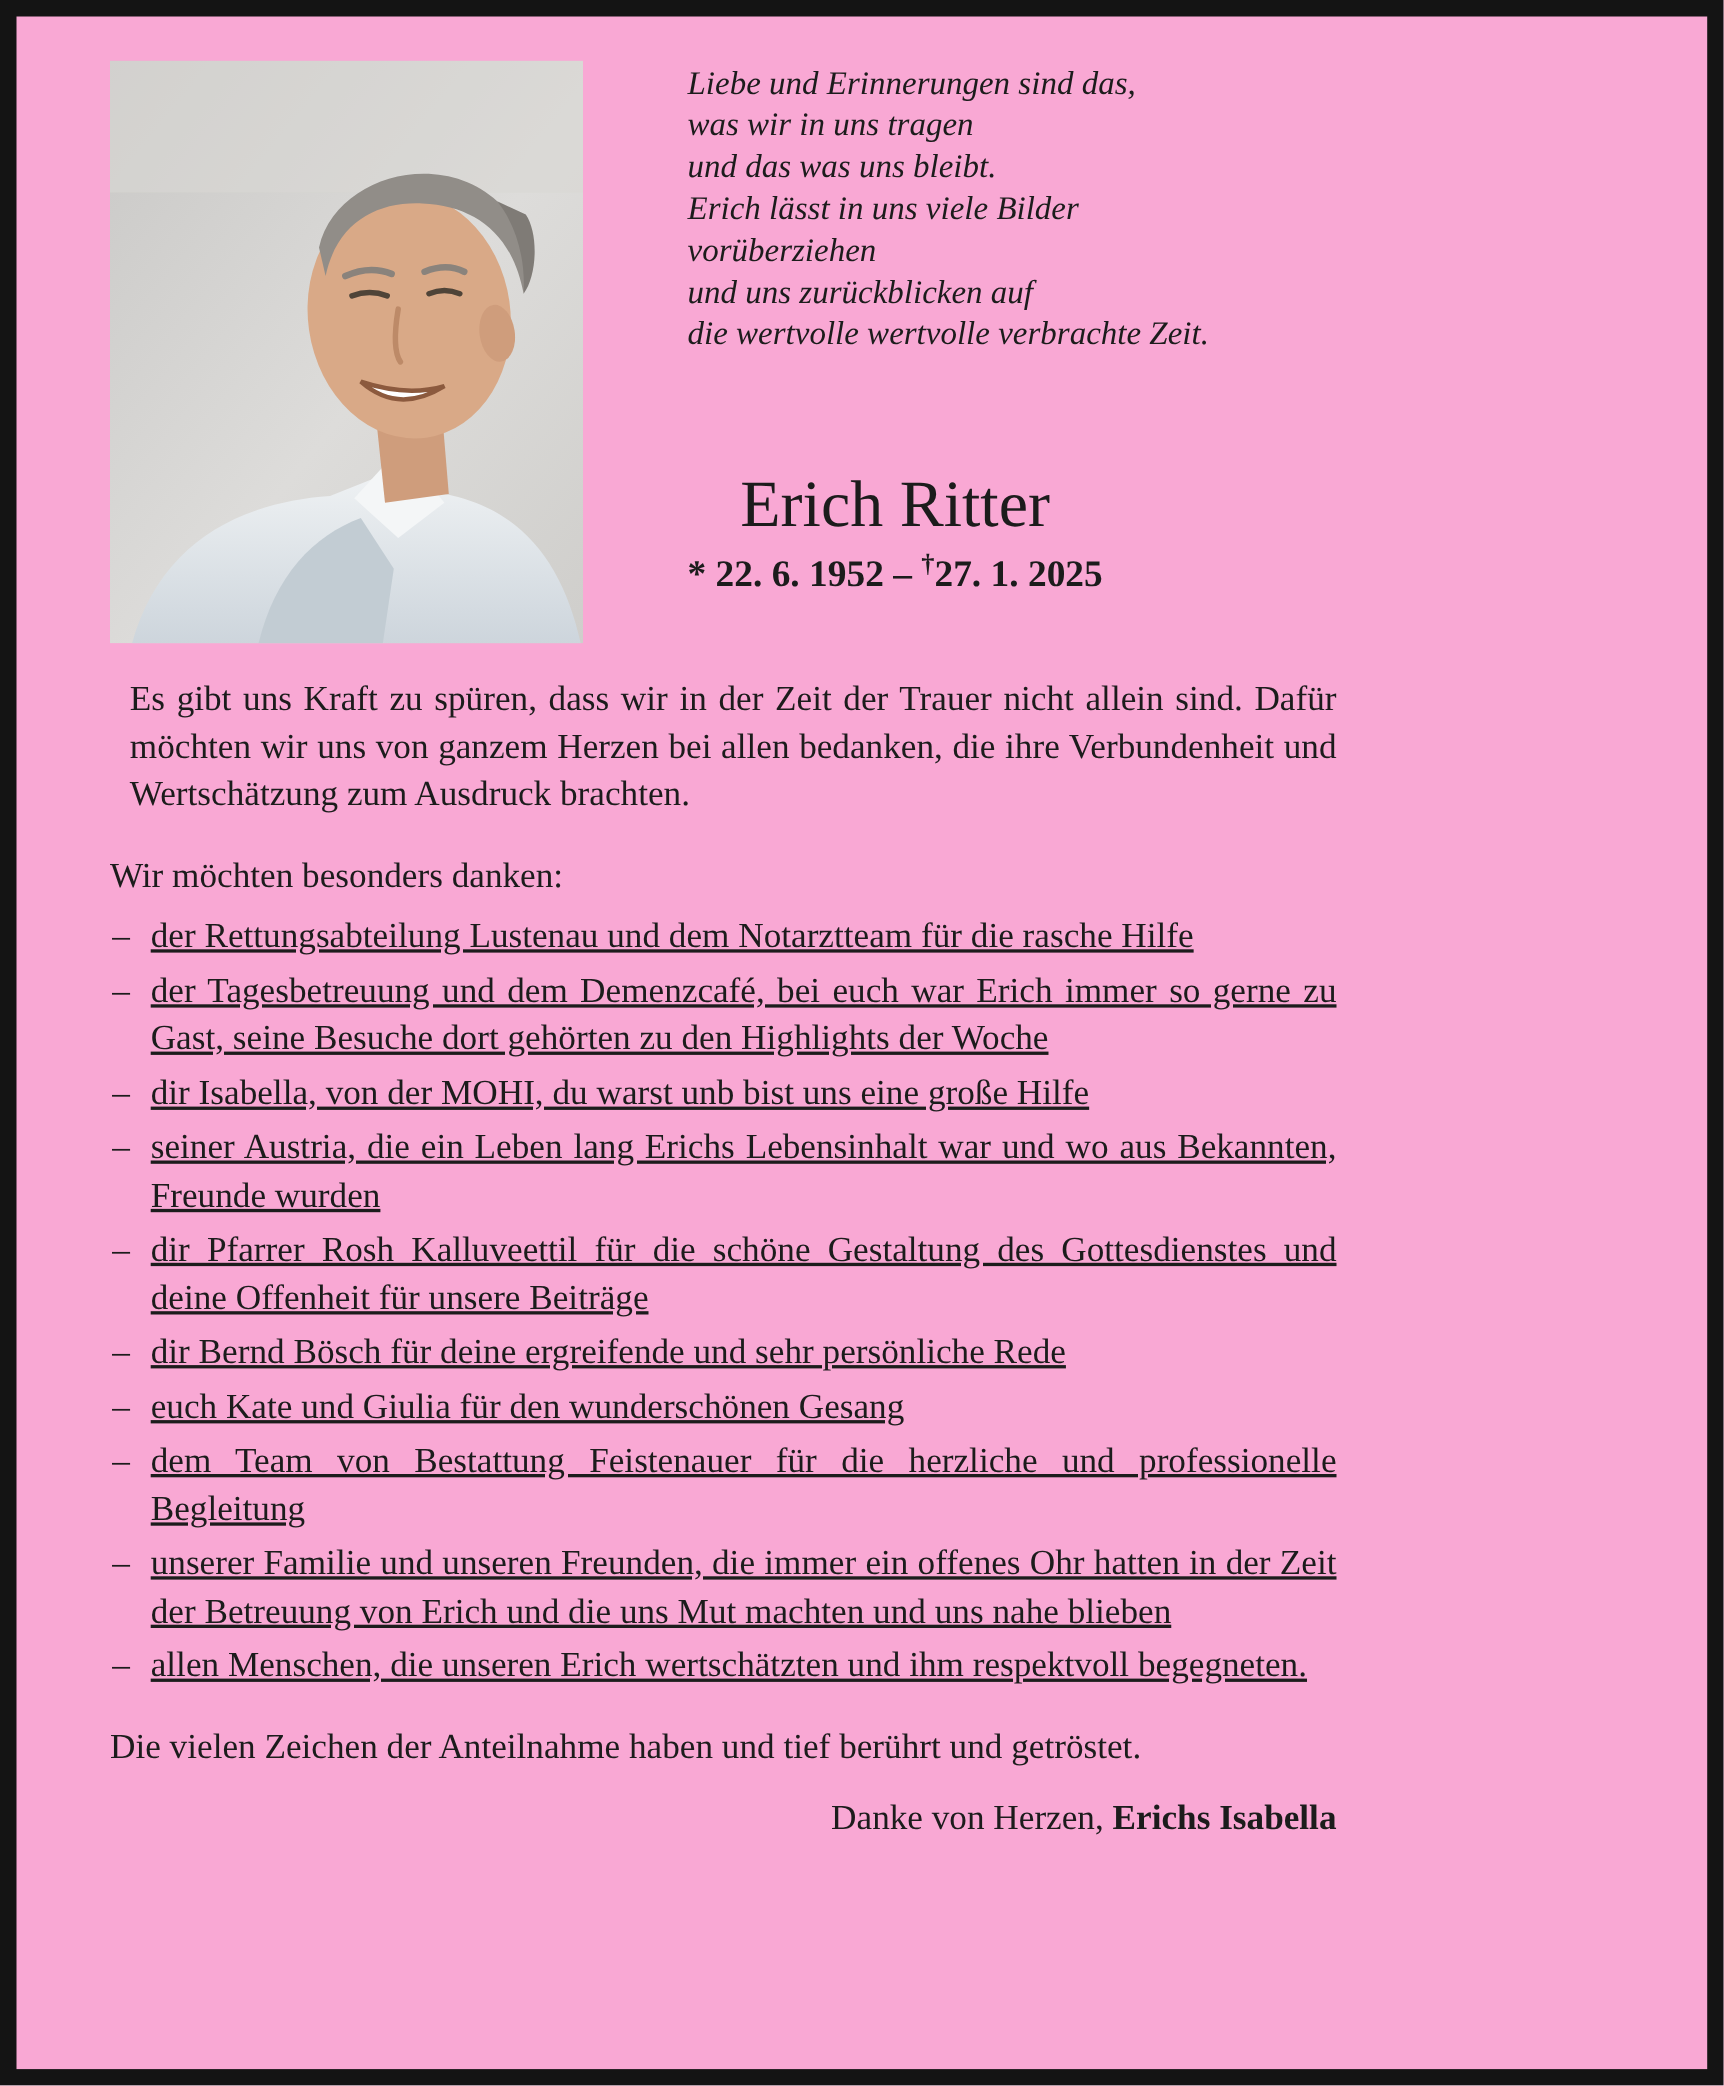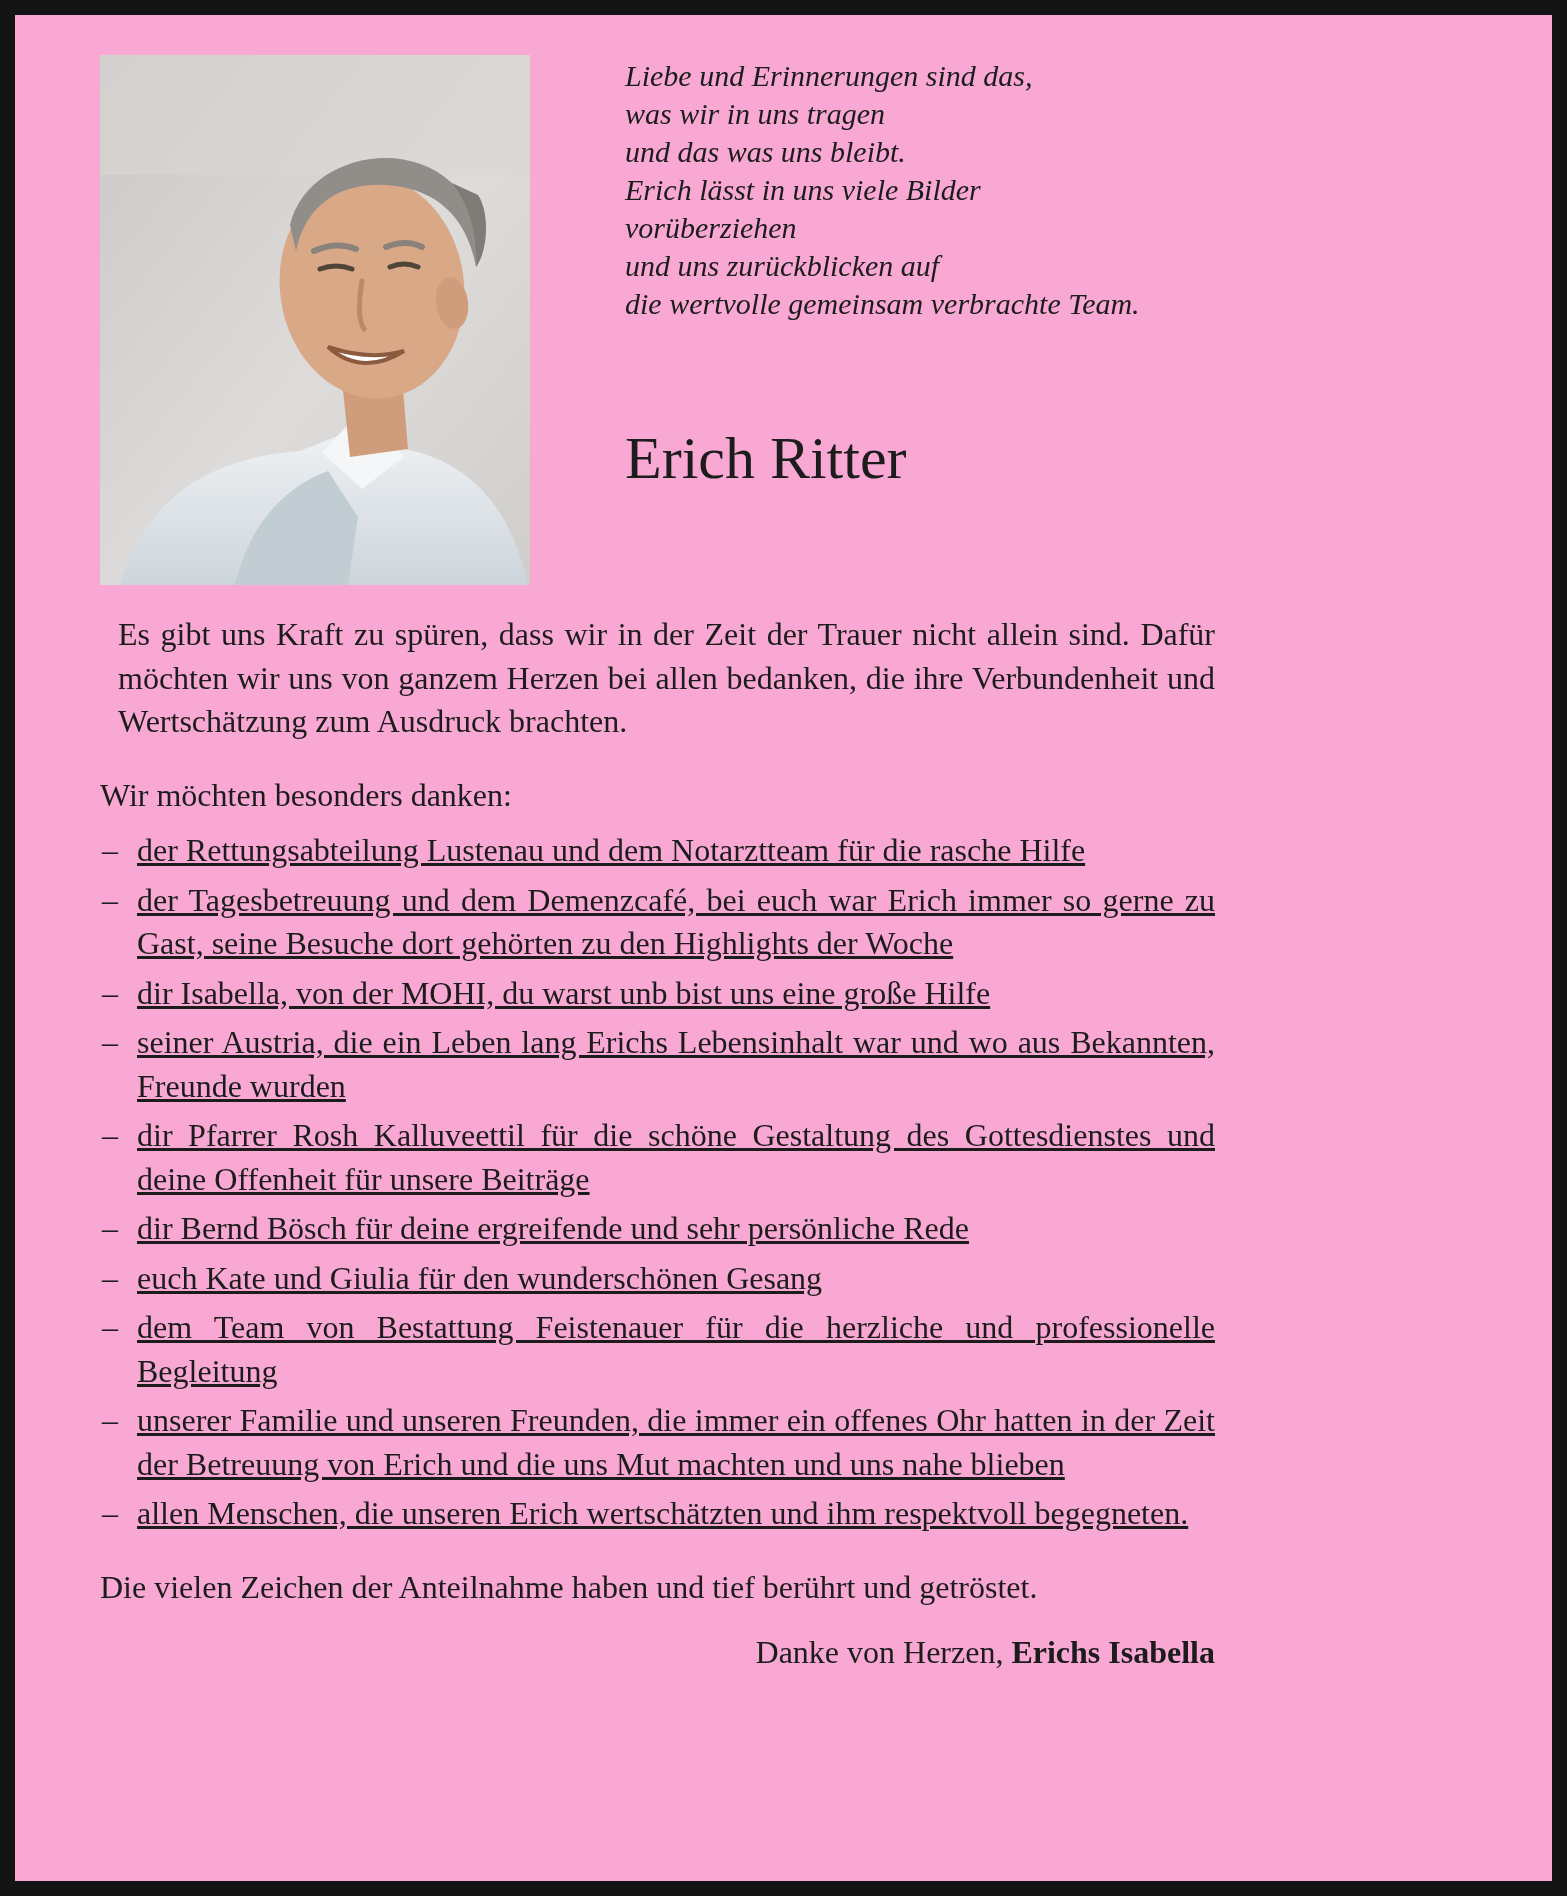--- a/index.html
+++ b/index.html
@@ -144,25 +144,31 @@
       </div>
 
       <div class="right-col">
         <div class="poem">
           <div>Liebe und Erinnerungen sind das,</div>
           <div>was wir in uns tragen</div>
           <div>und das was uns bleibt.</div>
           <div>Erich lässt in uns viele Bilder</div>
           <div>vorüberziehen</div>
           <div>und uns zurückblicken auf</div>
-          <div>die wertvolle gemeinsam verbrachte Team.</div>
+          <div>die wertvolle wertvolle verbrachte Zeit.</div>
         </div>
 
         <div class="name-block">
           <h1 class="deceased-name">Erich Ritter</h1>
+          <div class="dates">
+            <span>*</span>
+            <span>22. 6. 1952</span>
+            <span>–</span>
+            <sup>†</sup><span>27. 1. 2025</span>
+          </div>
         </div>
       </div>
     </div>
 
     <p class="bodytext intro">Es gibt uns Kraft zu spüren, dass wir in der Zeit der Trauer nicht allein sind. Dafür möchten wir uns von ganzem Herzen bei allen bedanken, die ihre Verbundenheit und Wertschätzung zum Ausdruck brachten.</p>
 
     <p class="bodytext thanks-heading">Wir möchten besonders danken:</p>
 
     <ul class="bodytext thanks-list">
       <li>der Rettungsabteilung Lustenau und dem Notarztteam für die rasche Hilfe</li>

